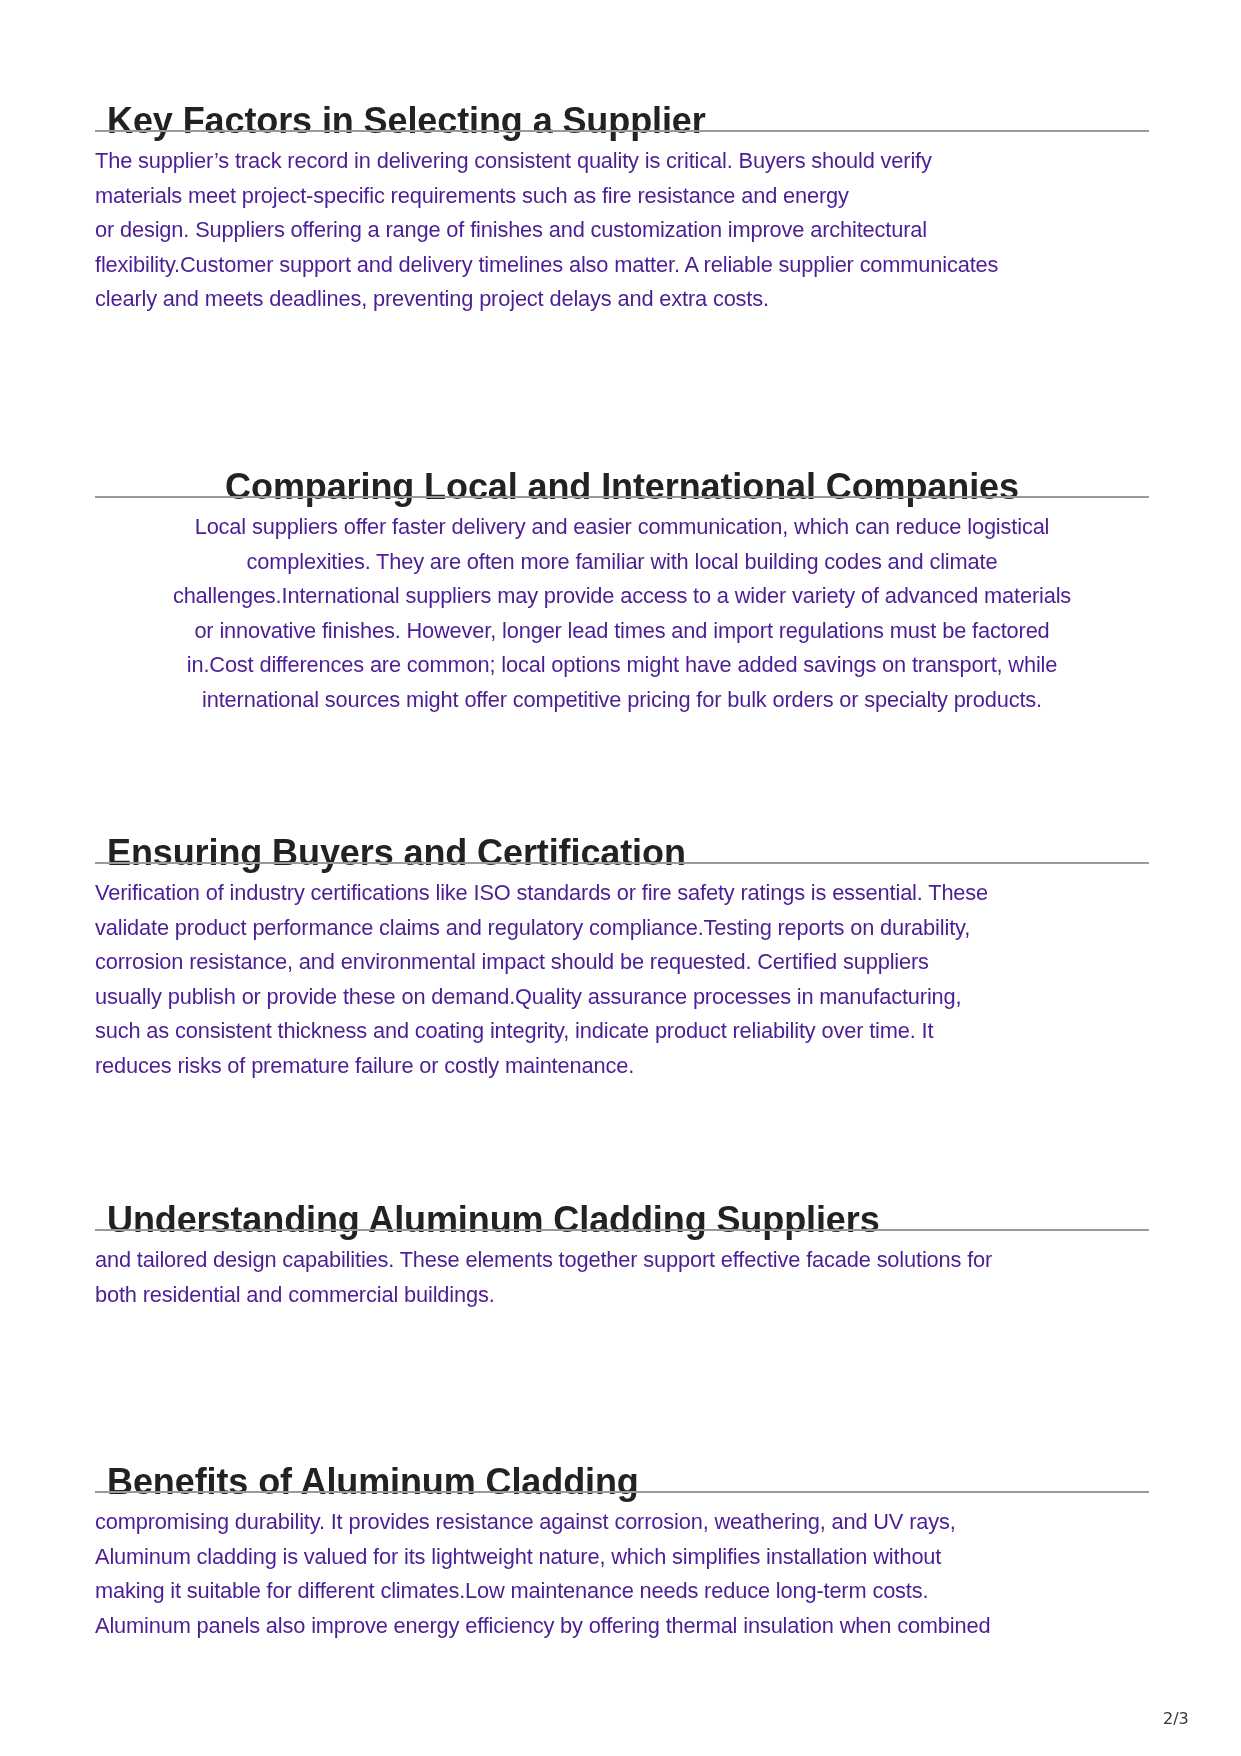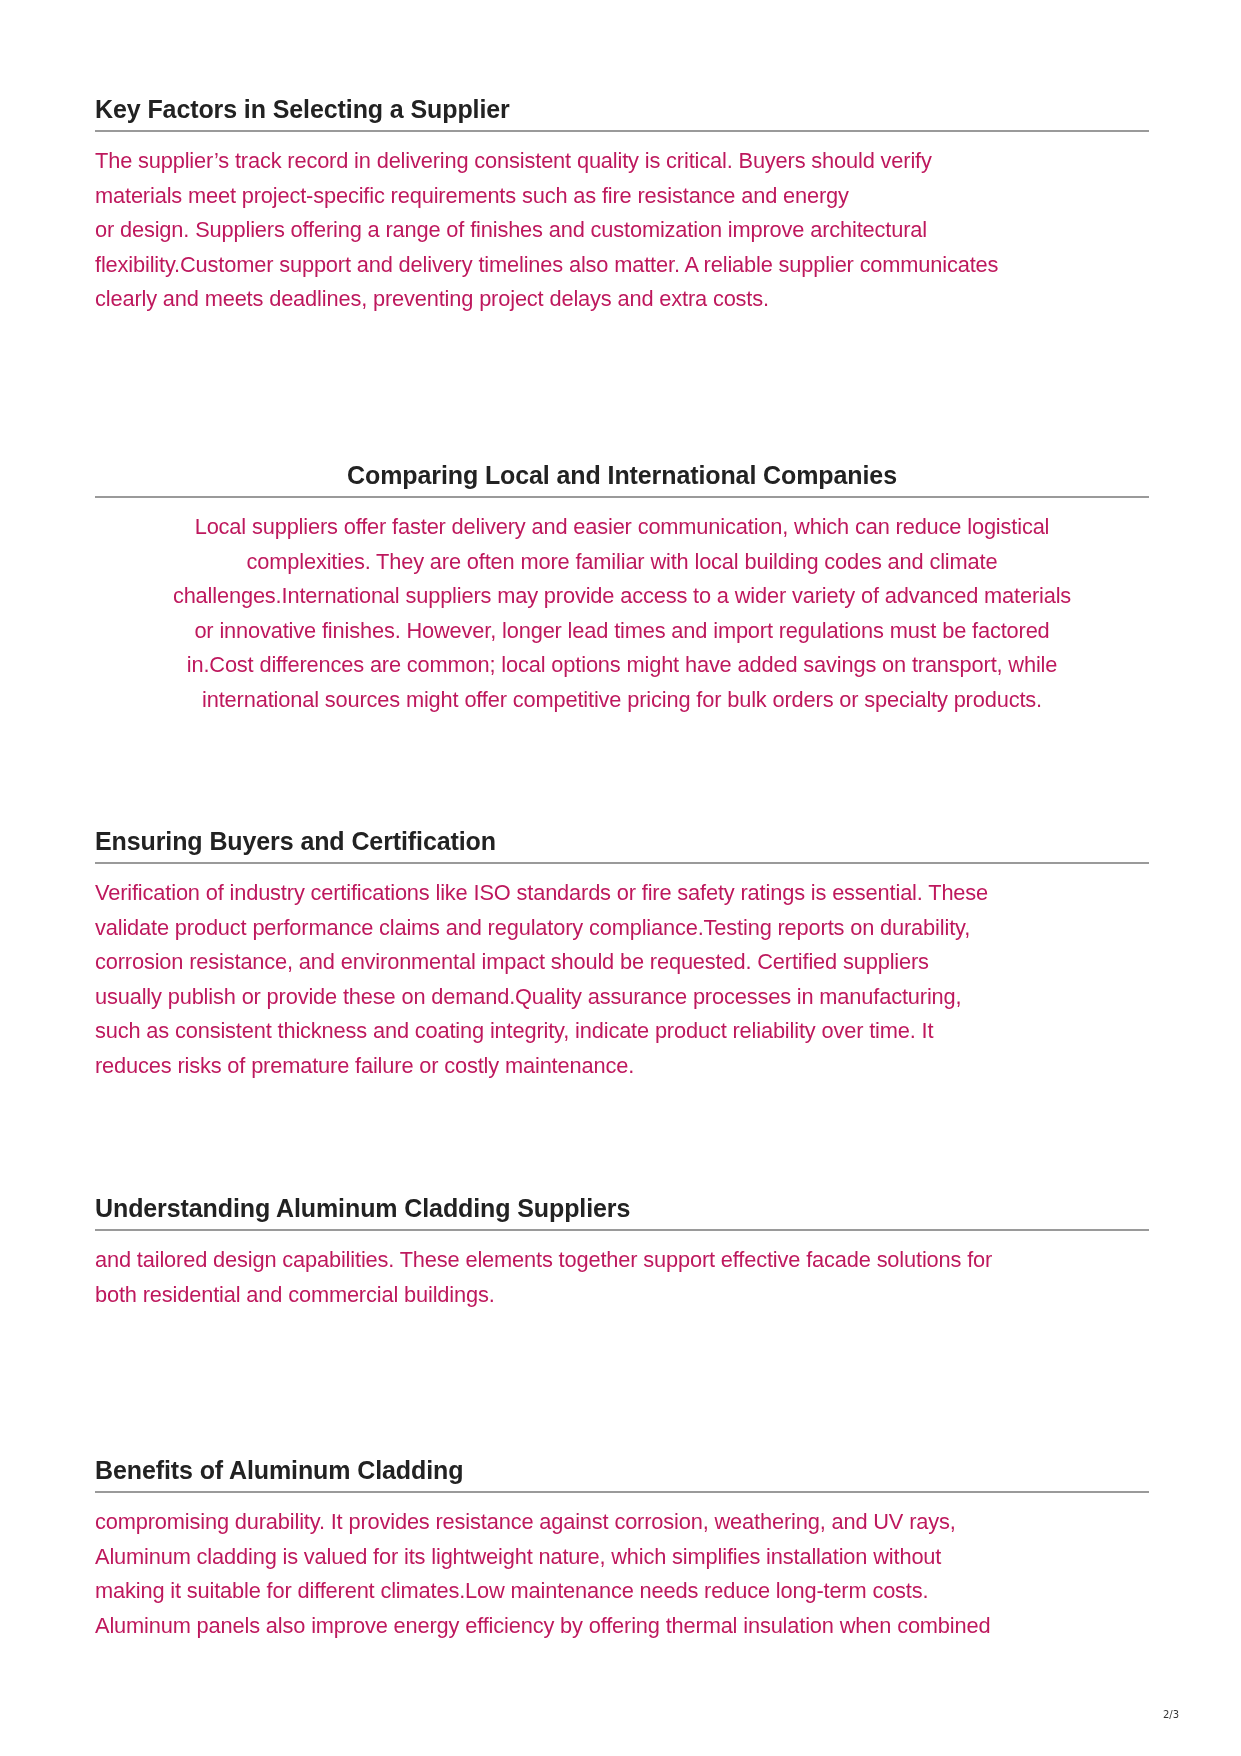--- a/index.html
+++ b/index.html
@@ -20,22 +20,22 @@
       left: 95px;
       top: 0;
       width: 1054px;
     }
     .section {
       position: absolute;
       left: 0;
       width: 1054px;
     }
     .section-heading {
-      margin: 0;
-      font-size: 25px;
+      margin: 12px;
+      font-size: 36px;
       font-weight: bold;
       line-height: 34px;
       color: #222222;
       white-space: nowrap;
       letter-spacing: -0.1px;
     }
     .section-rule {
       position: absolute;
       left: 0;
       top: 38px;
@@ -46,33 +46,33 @@
       margin: 0;
     }
     .section-body {
       position: absolute;
       left: 0;
       top: 52px;
       width: 1054px;
       margin: 0;
       font-size: 21.8px;
       line-height: 34.6px;
-      color: #be185d;
+      color: #4c1d95;
     }
     .body-line {
       display: block;
       white-space: nowrap;
       letter-spacing: -0.15px;
     }
     .page-number {
       position: absolute;
       left: 1163px;
       top: 1709px;
       font-family: "DejaVu Sans", sans-serif;
-      font-size: 10px;
+      font-size: 16px;
       color: #333333;
       white-space: nowrap;
     }
   </style>
 </head>
 <body>
 
 <div class="page">
 
   <section class="section" style="top:92px;">

